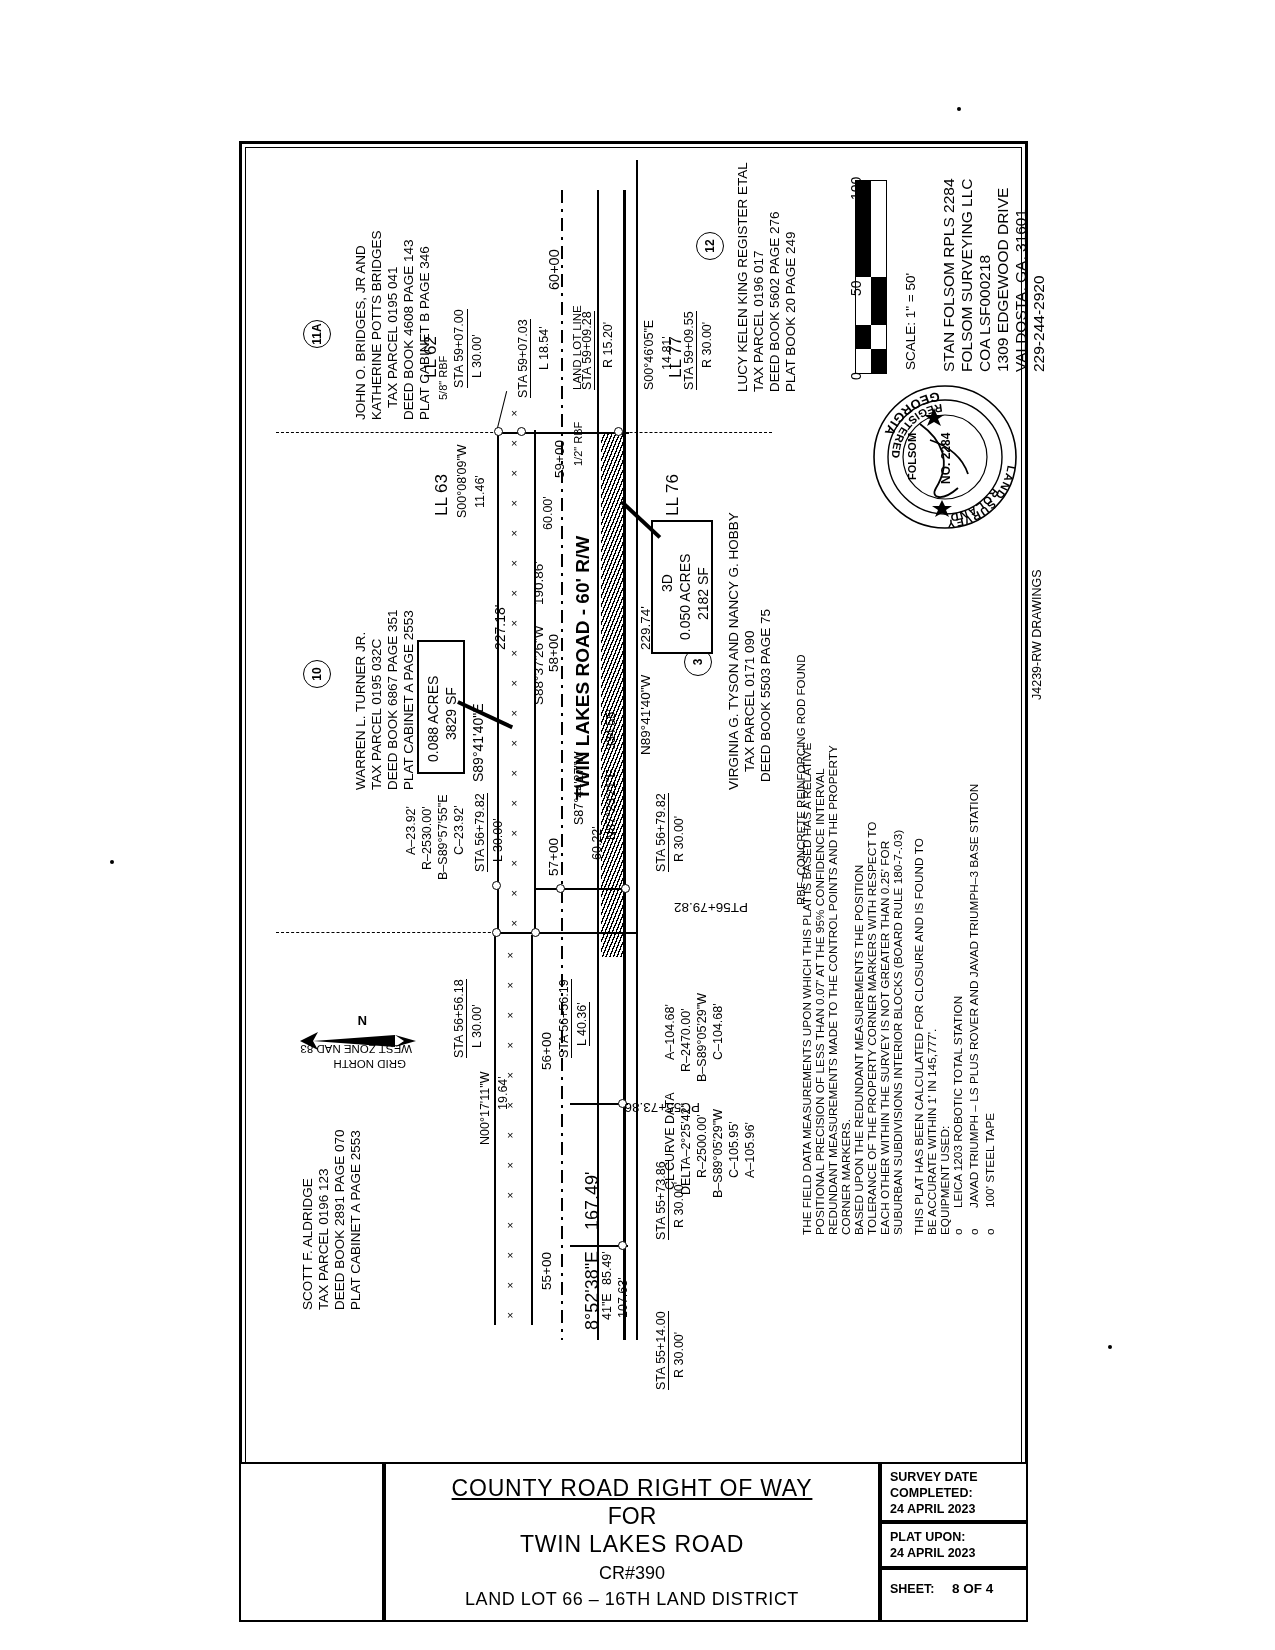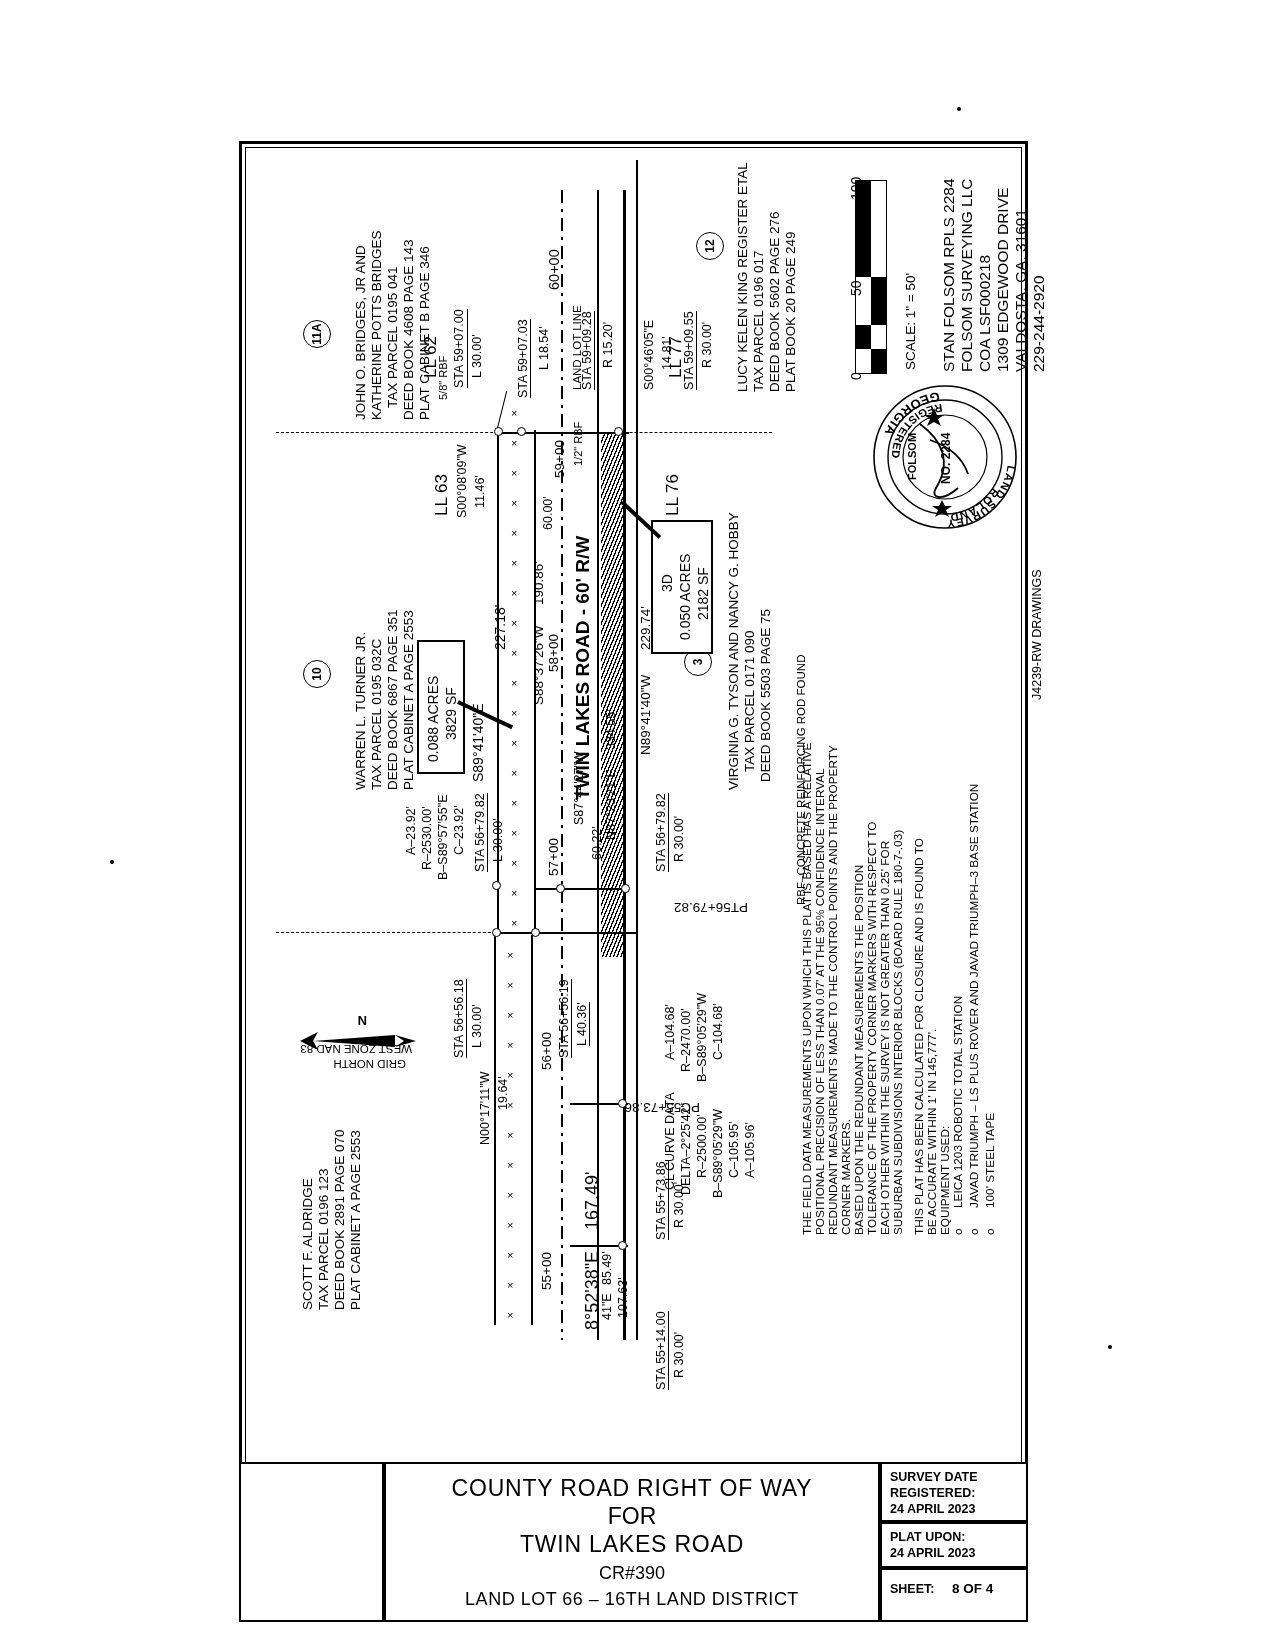--- a/index.html
+++ b/index.html
@@ -329,29 +329,29 @@
     </svg>
   </div>
 
   <div class="rot" style="left:1030px;top:700px;font-size:12.5px;">J4239-RW DRAWINGS</div>
 
 
   <div class="tb" style="left:239px;top:1462px;width:789px;height:160px;"></div>
   <div class="tb" style="left:239px;top:1462px;width:145px;height:160px;"></div>
   <div class="tb" style="left:384px;top:1462px;width:496px;height:160px;"></div>
 
-  <div class="flat" style="left:384px;top:1475px;width:496px;text-align:center;font-size:23px;letter-spacing:0.8px;">COUNTY ROAD RIGHT OF WAY</div>
+  <div class="flat" style="left:384px;top:1475px;width:496px;text-align:center;font-size:23px;letter-spacing:0.8px;text-decoration:underline;">COUNTY ROAD RIGHT OF WAY</div>
   <div class="flat" style="left:384px;top:1531px;width:496px;text-align:center;font-size:23px;letter-spacing:0.8px;">TWIN LAKES ROAD</div>
   <div class="flat" style="left:384px;top:1503px;width:496px;text-align:center;font-size:23px;">FOR</div>
   <div class="flat" style="left:384px;top:1563px;width:496px;text-align:center;font-size:18px;">CR#390</div>
   <div class="flat" style="left:384px;top:1589px;width:496px;text-align:center;font-size:18px;letter-spacing:0.5px;">LAND LOT 66 – 16TH LAND DISTRICT</div>
 
   <div class="tb" style="left:880px;top:1462px;width:148px;height:60px;"></div>
   <div class="flat" style="left:890px;top:1470px;font-size:12.5px;font-weight:bold;">SURVEY DATE</div>
-  <div class="flat" style="left:890px;top:1486px;font-size:12.5px;font-weight:bold;">REGISTERED:</div>
+  <div class="flat" style="left:890px;top:1486px;font-size:12.5px;font-weight:bold;">COMPLETED:</div>
   <div class="flat" style="left:890px;top:1502px;font-size:12.5px;font-weight:bold;">24 APRIL 2023</div>
 
   <div class="tb" style="left:880px;top:1522px;width:148px;height:46px;"></div>
   <div class="flat" style="left:890px;top:1530px;font-size:12.5px;font-weight:bold;">PLAT UPON:</div>
   <div class="flat" style="left:890px;top:1546px;font-size:12.5px;font-weight:bold;">24 APRIL 2023</div>
 
   <div class="tb" style="left:880px;top:1568px;width:148px;height:54px;"></div>
   <div class="flat" style="left:890px;top:1582px;font-size:12.5px;font-weight:bold;">SHEET:</div>
   <div class="flat" style="left:952px;top:1581px;font-size:13.5px;font-weight:bold;">8 OF 4</div>
 

